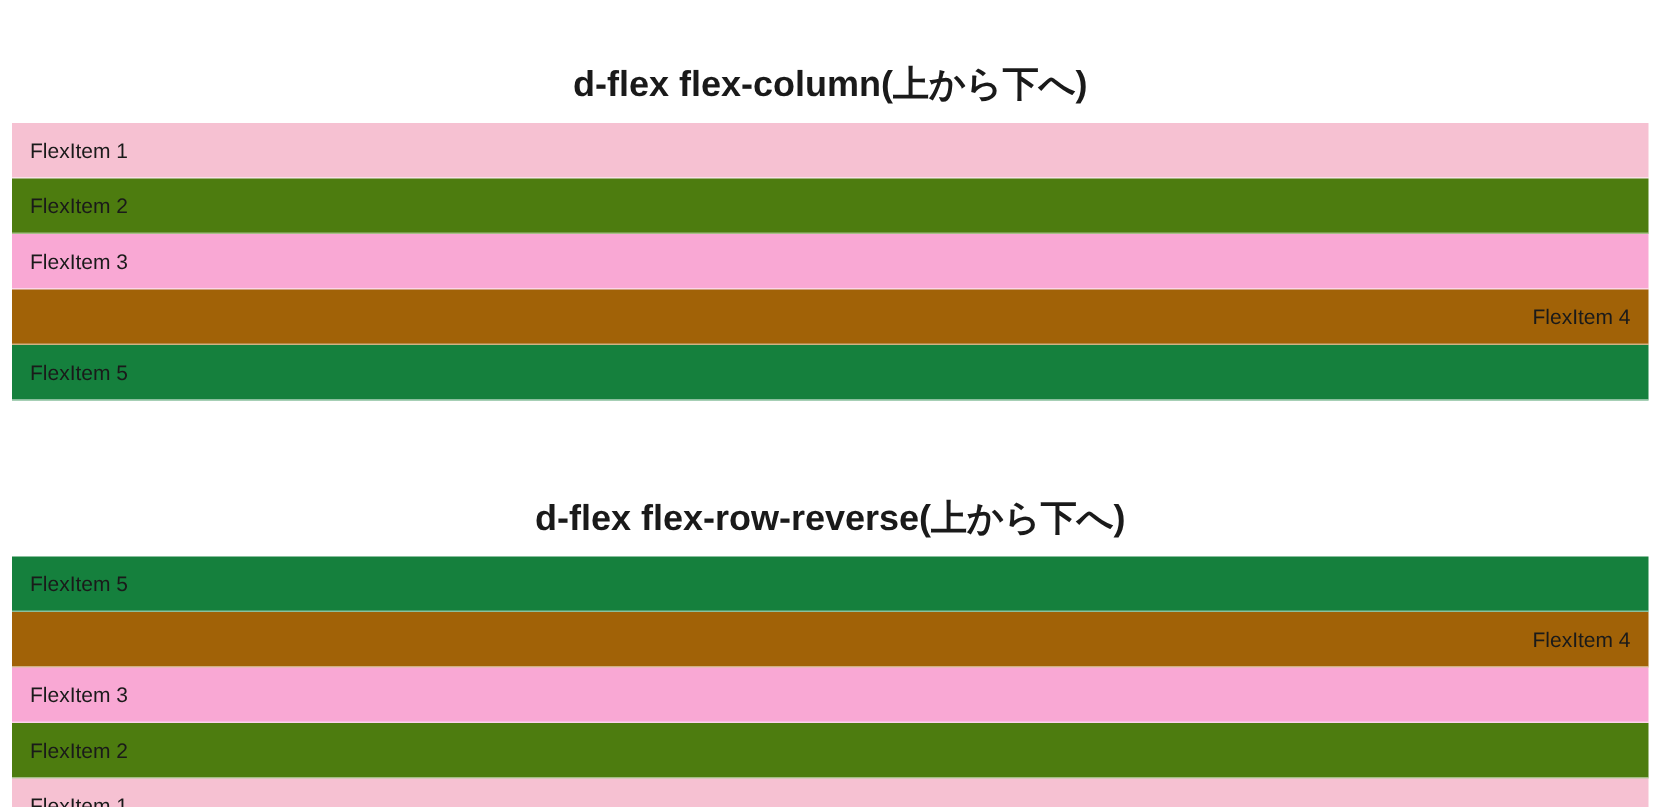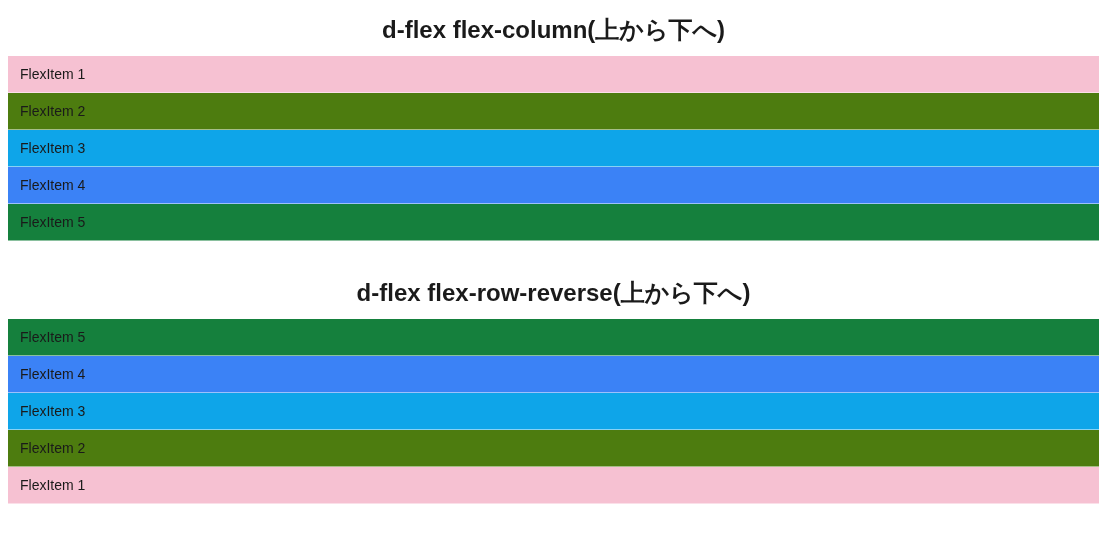--- a/index.html
+++ b/index.html
@@ -11,42 +11,43 @@
       font-family: -apple-system, BlinkMacSystemFont, "Segoe UI", Helvetica, Arial, sans-serif;
       background: #ffffff;
       padding: 8px;
     }
     .heading {
       text-align: center;
       font-size: 24px;
       font-weight: 700;
       color: #1a1a1a;
       padding: 6px 0 10px 0;
+      margin-top: 26px;
     }
     .flex-container {
       display: flex;
       width: 100%;
     }
     .flex-column {
       flex-direction: column;
     }
     .flex-column-reverse {
       flex-direction: column-reverse;
     }
     .flex-item {
       width: 100%;
       padding: 10px 12px;
       font-size: 14px;
       color: #1a1a1a;
       border-bottom: 1px solid rgba(255,255,255,0.5);
     }
     .bg-pink { background-color: #f6c1d2; }
     .bg-orange { background-color: #4d7c0f; }
-    .bg-purple { background-color: #0ea5e9; }
-    .bg-skyblue { background-color: #3b82f6; }
+    .bg-purple { background-color: #f9a8d4; }
+    .bg-skyblue { background-color: #a16207; text-align: right; }
     .bg-cyan { background-color: #15803d; }
     .section-gap {
       height: 30px;
     }
   </style>
 </head>
 <body>
 
 <h2 class="heading">d-flex flex-column(上から下へ)</h2>
 <div class="flex-container flex-column">

